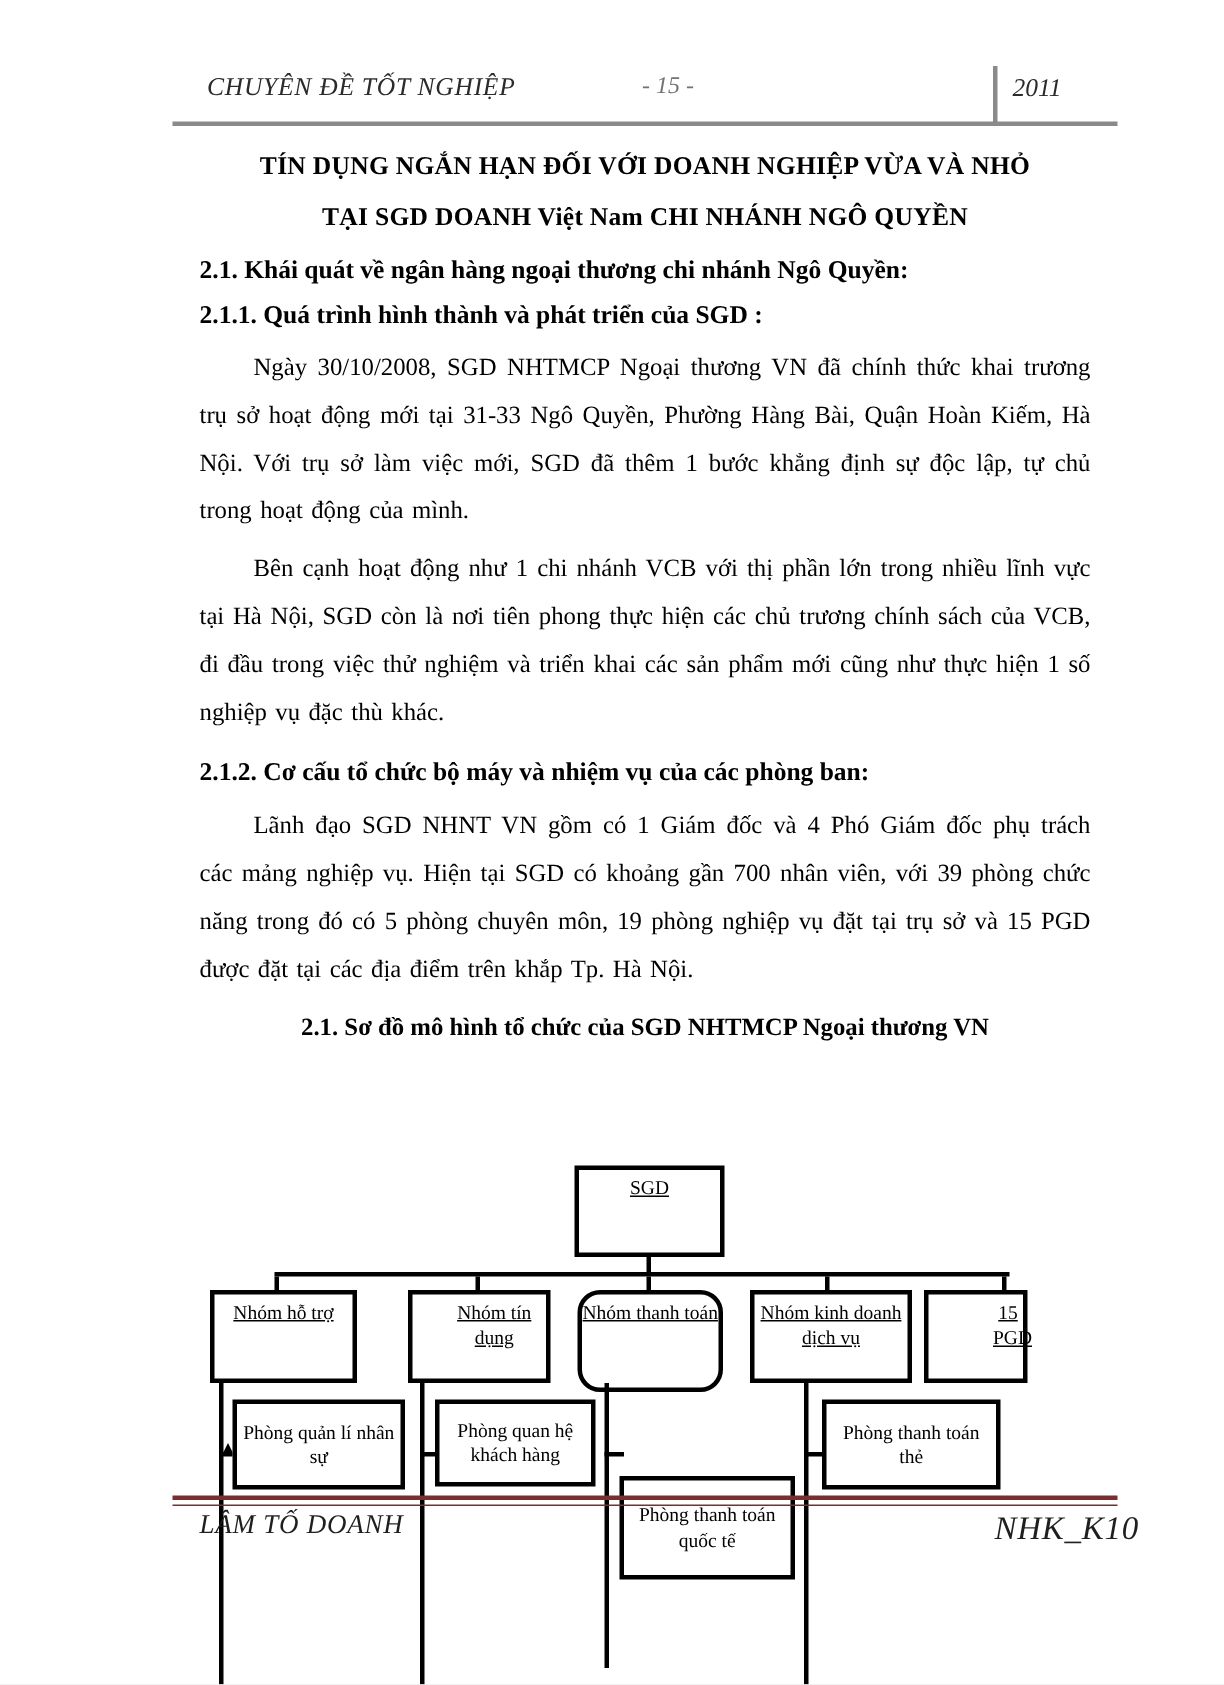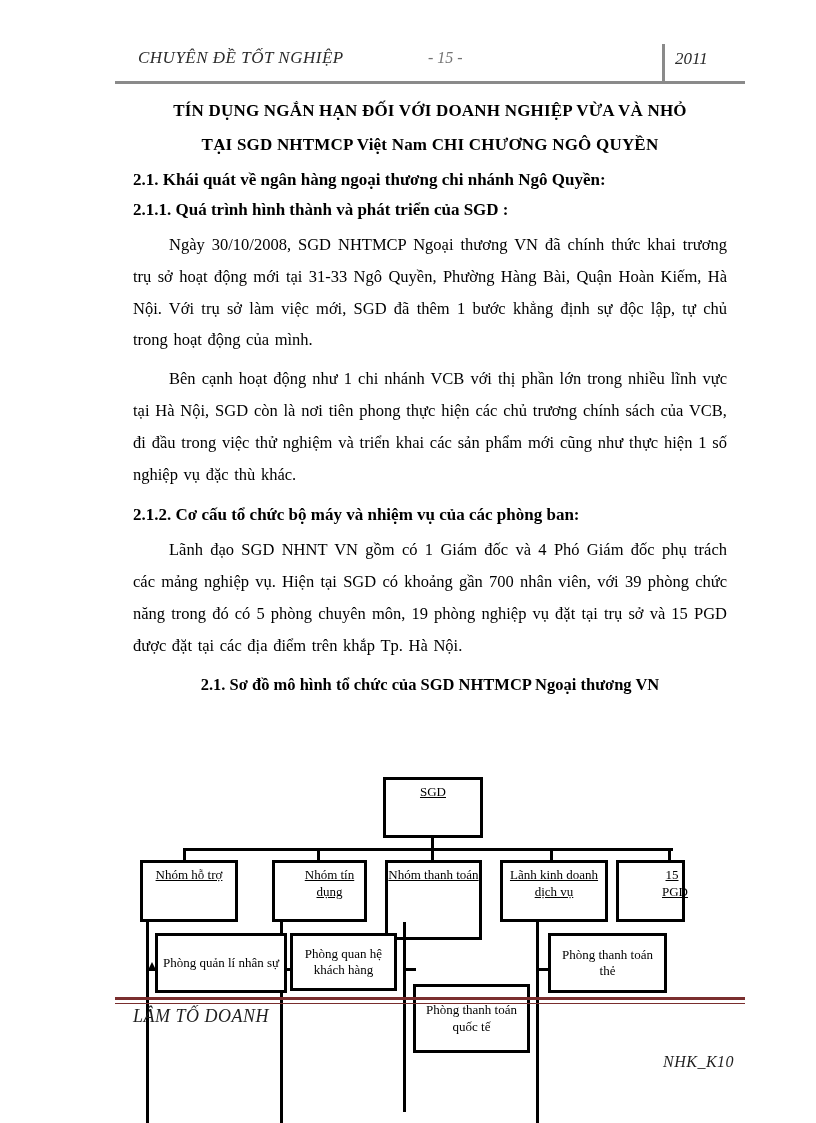--- a/index.html
+++ b/index.html
@@ -24,37 +24,37 @@
   .obox{position:absolute;box-sizing:border-box;border:3px solid #000;background:#fff;
         font-size:13px;line-height:16.5px;text-align:center;padding-top:4px;text-decoration:underline;}
   .cbox{position:absolute;box-sizing:border-box;border:3px solid #000;background:#fff;
         font-size:13px;line-height:16.5px;text-align:center;display:flex;align-items:center;justify-content:center;padding:2px 4px;}
   .oline{position:absolute;background:#000;}
   .arrow-up{position:absolute;width:0;height:0;border-left:4px solid transparent;border-right:4px solid transparent;border-bottom:8px solid #000;}
   
   .ftr-rule-thick{position:absolute;left:115px;top:997px;width:630px;height:3px;background:#7a2e2e;}
   .ftr-rule-thin{position:absolute;left:115px;top:1003px;width:630px;height:1px;background:#7a2e2e;}
   .ftr-author{position:absolute;left:133px;top:1006px;font-style:italic;font-size:18px;color:#1f1f1f;letter-spacing:.5px;}
-  .ftr-code{position:absolute;left:663px;top:1053px;font-style:italic;font-size:16px;color:#1f1f1f;letter-spacing:.5px;}
+  .ftr-code{position:absolute;left:663px;top:1006px;font-style:italic;font-size:22px;color:#1f1f1f;letter-spacing:.5px;}
 </style>
 </head>
 <body>
 
 <div class="page">
 
   <div class="hdr-title">CHUYÊN ĐỀ TỐT NGHIỆP</div>
   <div class="hdr-pagenum">- 15 -</div>
   <div class="hdr-bar"></div>
   <div class="hdr-year">2011</div>
   <div class="hdr-rule"></div>
 
   <div class="content">
     <div class="chapter">
       <div>TÍN DỤNG NGẮN HẠN ĐỐI VỚI DOANH NGHIỆP VỪA VÀ NHỎ</div>
-      <div>TẠI SGD NHTMCP Việt Nam CHI CHƯƠNG NGÔ QUYỀN</div>
+      <div>TẠI SGD DOANH Việt Nam CHI NHÁNH NGÔ QUYỀN</div>
     </div>
     <div class="h-bold">2.1. Khái quát về ngân hàng ngoại thương chi nhánh Ngô Quyền:</div>
     <div class="h-bold">2.1.1. Quá trình hình thành và phát triển của SGD  :</div>
     <div class="para">Ngày 30/10/2008,  SGD NHTMCP Ngoại thương VN đã chính thức khai trương trụ sở hoạt động mới tại 31-33 Ngô Quyền, Phường Hàng Bài, Quận Hoàn Kiếm, Hà Nội. Với trụ sở làm việc mới, SGD đã thêm 1 bước khẳng định sự độc lập, tự chủ trong hoạt động của mình.</div>
     <div class="para">Bên cạnh hoạt động như 1 chi nhánh VCB với thị phần lớn trong nhiều lĩnh vực tại Hà Nội, SGD còn là nơi tiên phong thực hiện các chủ trương chính sách của VCB, đi đầu trong việc thử nghiệm và triển khai các sản phẩm mới cũng như thực hiện 1 số nghiệp vụ đặc thù khác.</div>
     <div class="h-bold h212">2.1.2.  Cơ cấu tổ chức bộ máy và nhiệm vụ của các phòng ban:</div>
     <div class="para">Lãnh đạo SGD NHNT VN gồm có 1 Giám đốc và 4 Phó Giám đốc phụ trách các mảng nghiệp vụ. Hiện tại SGD có khoảng gần 700 nhân viên, với 39 phòng chức năng trong đó có 5 phòng chuyên môn, 19 phòng nghiệp vụ đặt tại trụ sở và 15 PGD được đặt tại các địa điểm trên khắp Tp. Hà Nội.</div>
     <div class="fig-caption">2.1.  Sơ đồ mô hình tổ chức của SGD NHTMCP Ngoại thương VN</div>
   </div>
 
@@ -63,36 +63,36 @@
   <div class="oline" style="left:431px;top:838px;width:3px;height:10px;"></div>
   <div class="oline" style="left:183px;top:848px;width:490px;height:3px;"></div>
   <div class="oline" style="left:183px;top:851px;width:3px;height:9px;"></div>
   <div class="oline" style="left:317px;top:851px;width:3px;height:9px;"></div>
   <div class="oline" style="left:431px;top:851px;width:3px;height:9px;"></div>
   <div class="oline" style="left:550px;top:851px;width:3px;height:9px;"></div>
   <div class="oline" style="left:668px;top:851px;width:3px;height:9px;"></div>
 
   <div class="obox" style="left:140px;top:860px;width:98px;height:62px;">Nhóm hỗ trợ</div>
   <div class="obox" style="left:272px;top:860px;width:95px;height:62px;padding-left:20px;">Nhóm tín dụng</div>
-  <div class="obox" style="left:385px;top:860px;width:97px;height:80px;">Nhóm thanh toán</div>
-  <div class="obox" style="left:500px;top:860px;width:108px;height:62px;">Lãnh kinh doanh dịch vụ</div>
+  <div class="obox" style="left:385px;top:860px;width:97px;height:68px;border-radius:15px;">Nhóm thanh toán</div>
+  <div class="obox" style="left:500px;top:860px;width:108px;height:62px;">Nhóm kinh doanh dịch vụ</div>
   <div class="obox" style="left:616px;top:860px;width:69px;height:62px;padding-left:43px;">15 PGD</div>
 
   <div class="oline" style="left:146px;top:922px;width:3px;height:201px;"></div>
   <div class="oline" style="left:280px;top:922px;width:3px;height:201px;"></div>
   <div class="oline" style="left:403px;top:922px;width:3px;height:190px;"></div>
   <div class="oline" style="left:536px;top:922px;width:3px;height:201px;"></div>
 
   <div class="oline" style="left:146px;top:968px;width:12px;height:3px;"></div>
   <div class="oline" style="left:280px;top:968px;width:13px;height:3px;"></div>
   <div class="oline" style="left:403px;top:968px;width:13px;height:3px;"></div>
   <div class="oline" style="left:536px;top:968px;width:15px;height:3px;"></div>
   <div class="arrow-up" style="left:148px;top:962px;"></div>
 
-  <div class="cbox" style="left:155px;top:933px;width:132px;height:60px;">Phòng quản lí nhân sự</div>
+  <div class="cbox" style="left:155px;top:933px;width:115px;height:60px;">Phòng quản lí nhân sự</div>
   <div class="cbox" style="left:290px;top:933px;width:107px;height:58px;">Phòng quan hệ khách hàng</div>
   <div class="cbox" style="left:413px;top:984px;width:117px;height:69px;">Phòng thanh toán quốc tế</div>
   <div class="cbox" style="left:548px;top:933px;width:119px;height:60px;">Phòng thanh toán thẻ</div>
 
   <div class="ftr-rule-thick"></div>
   <div class="ftr-rule-thin"></div>
   <div class="ftr-author">LÂM TỐ DOANH</div>
   <div class="ftr-code">NHK_K10</div>
 
 </div>

